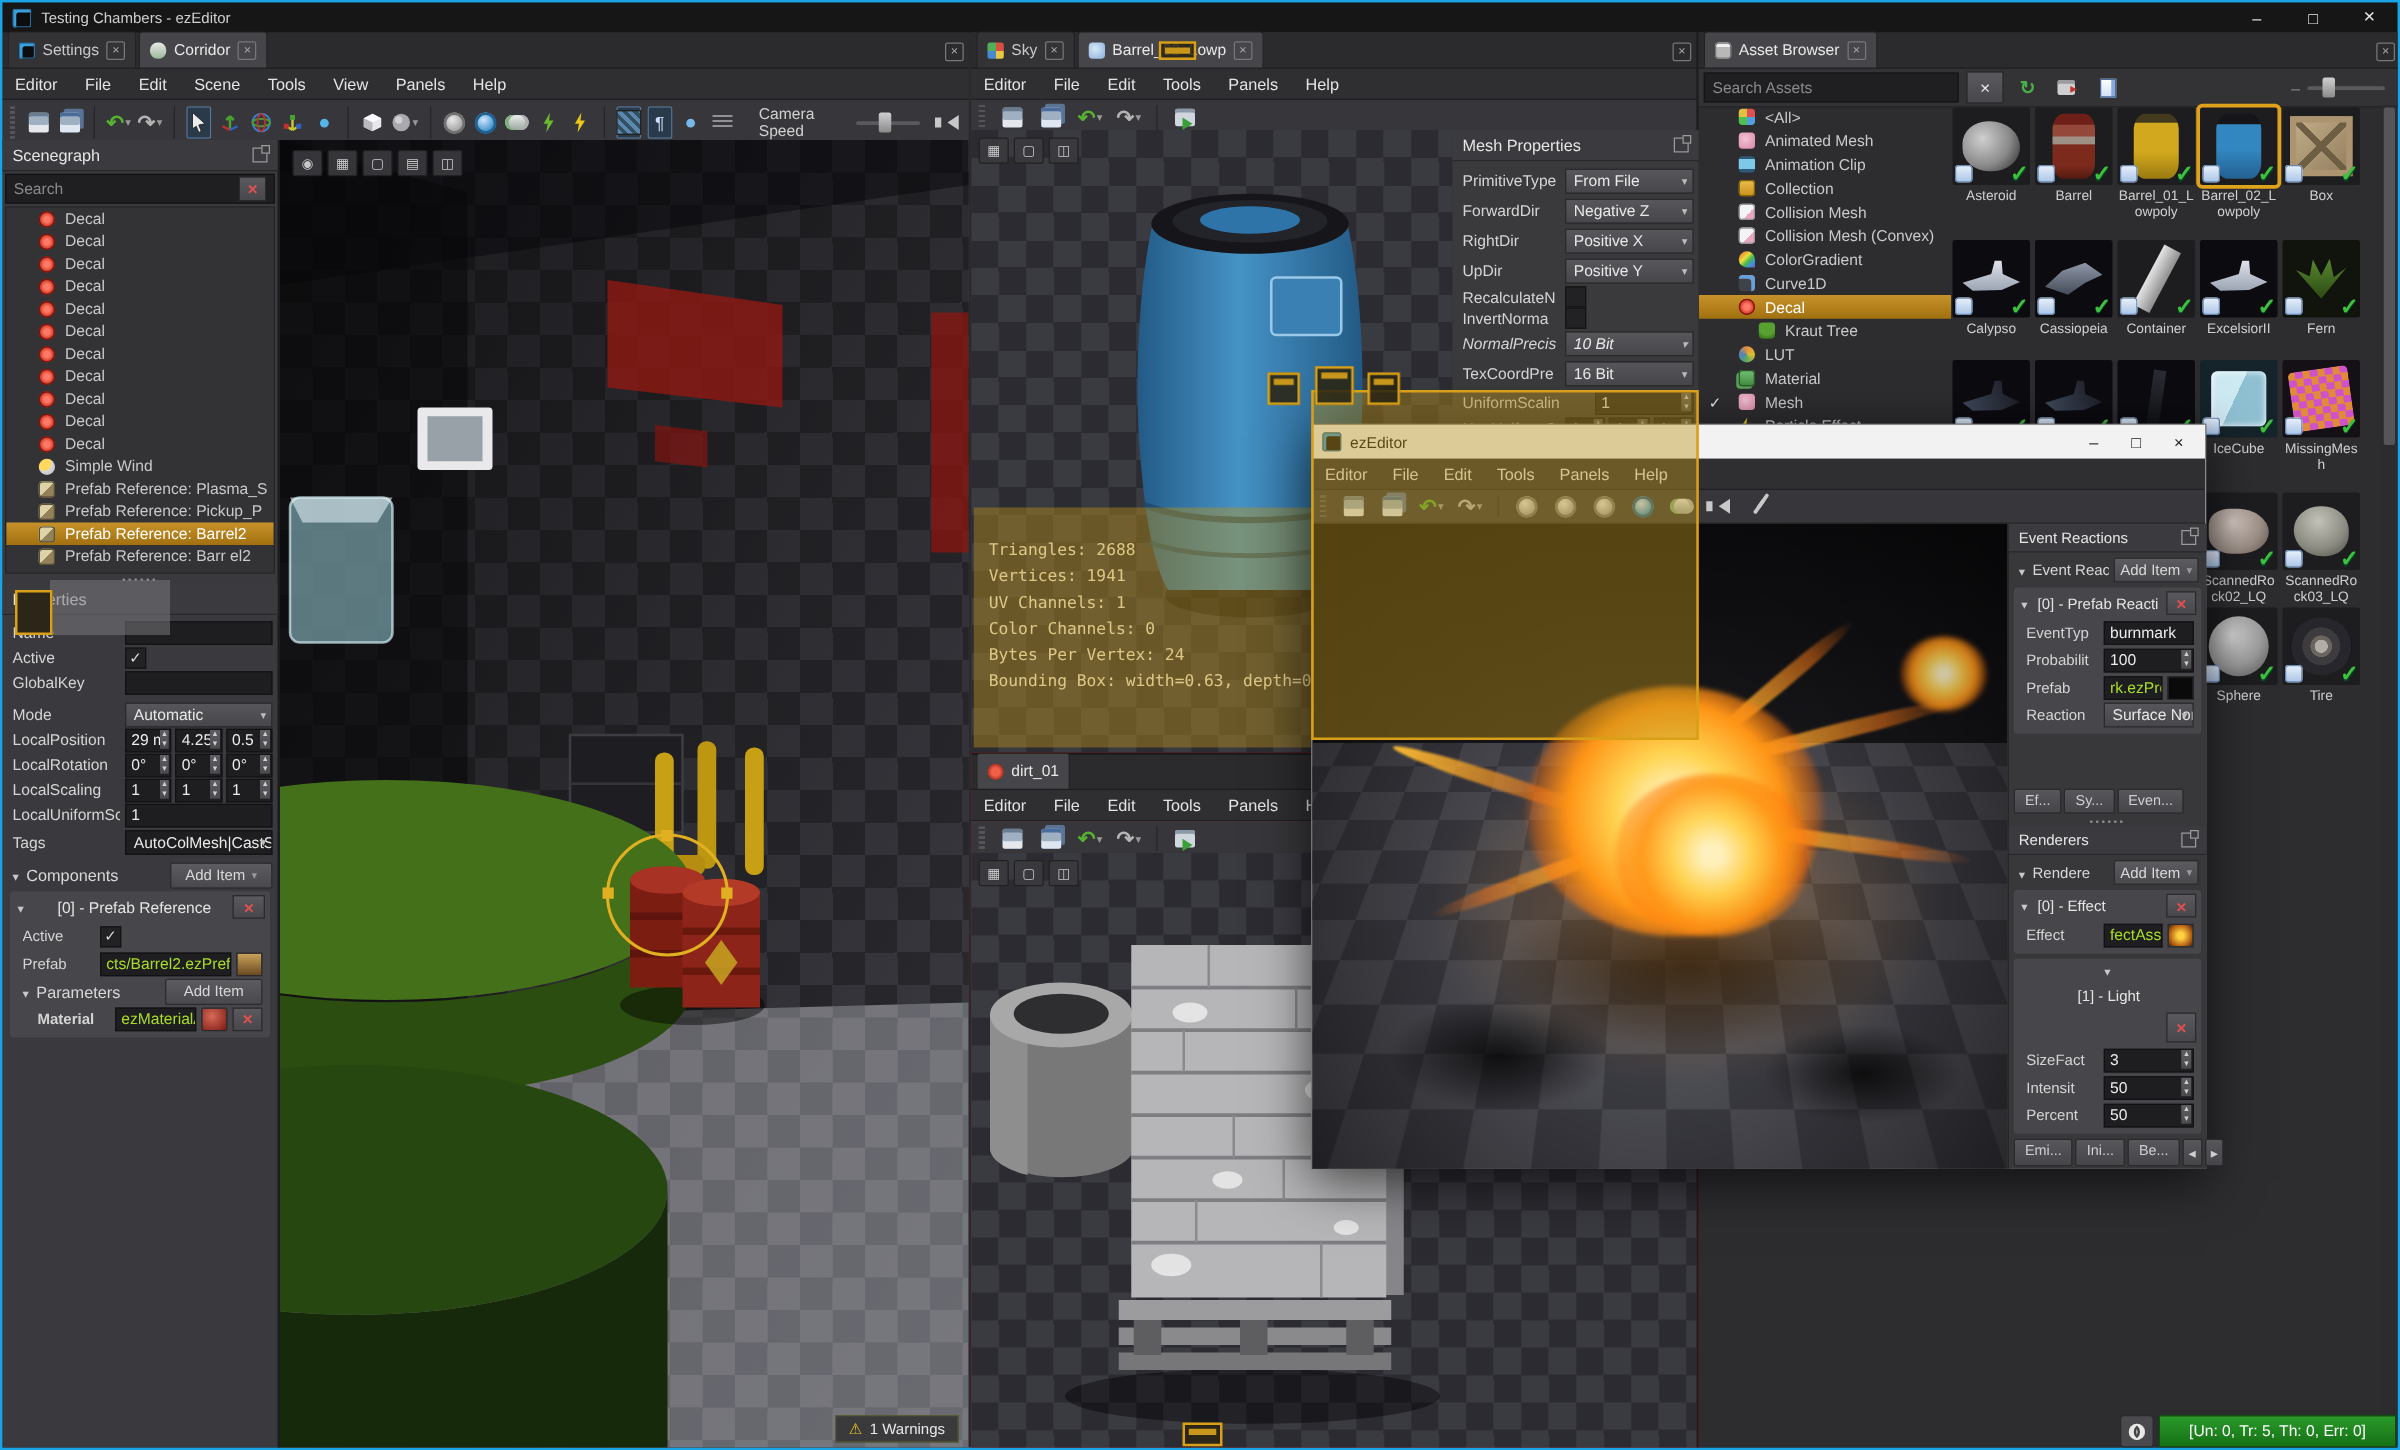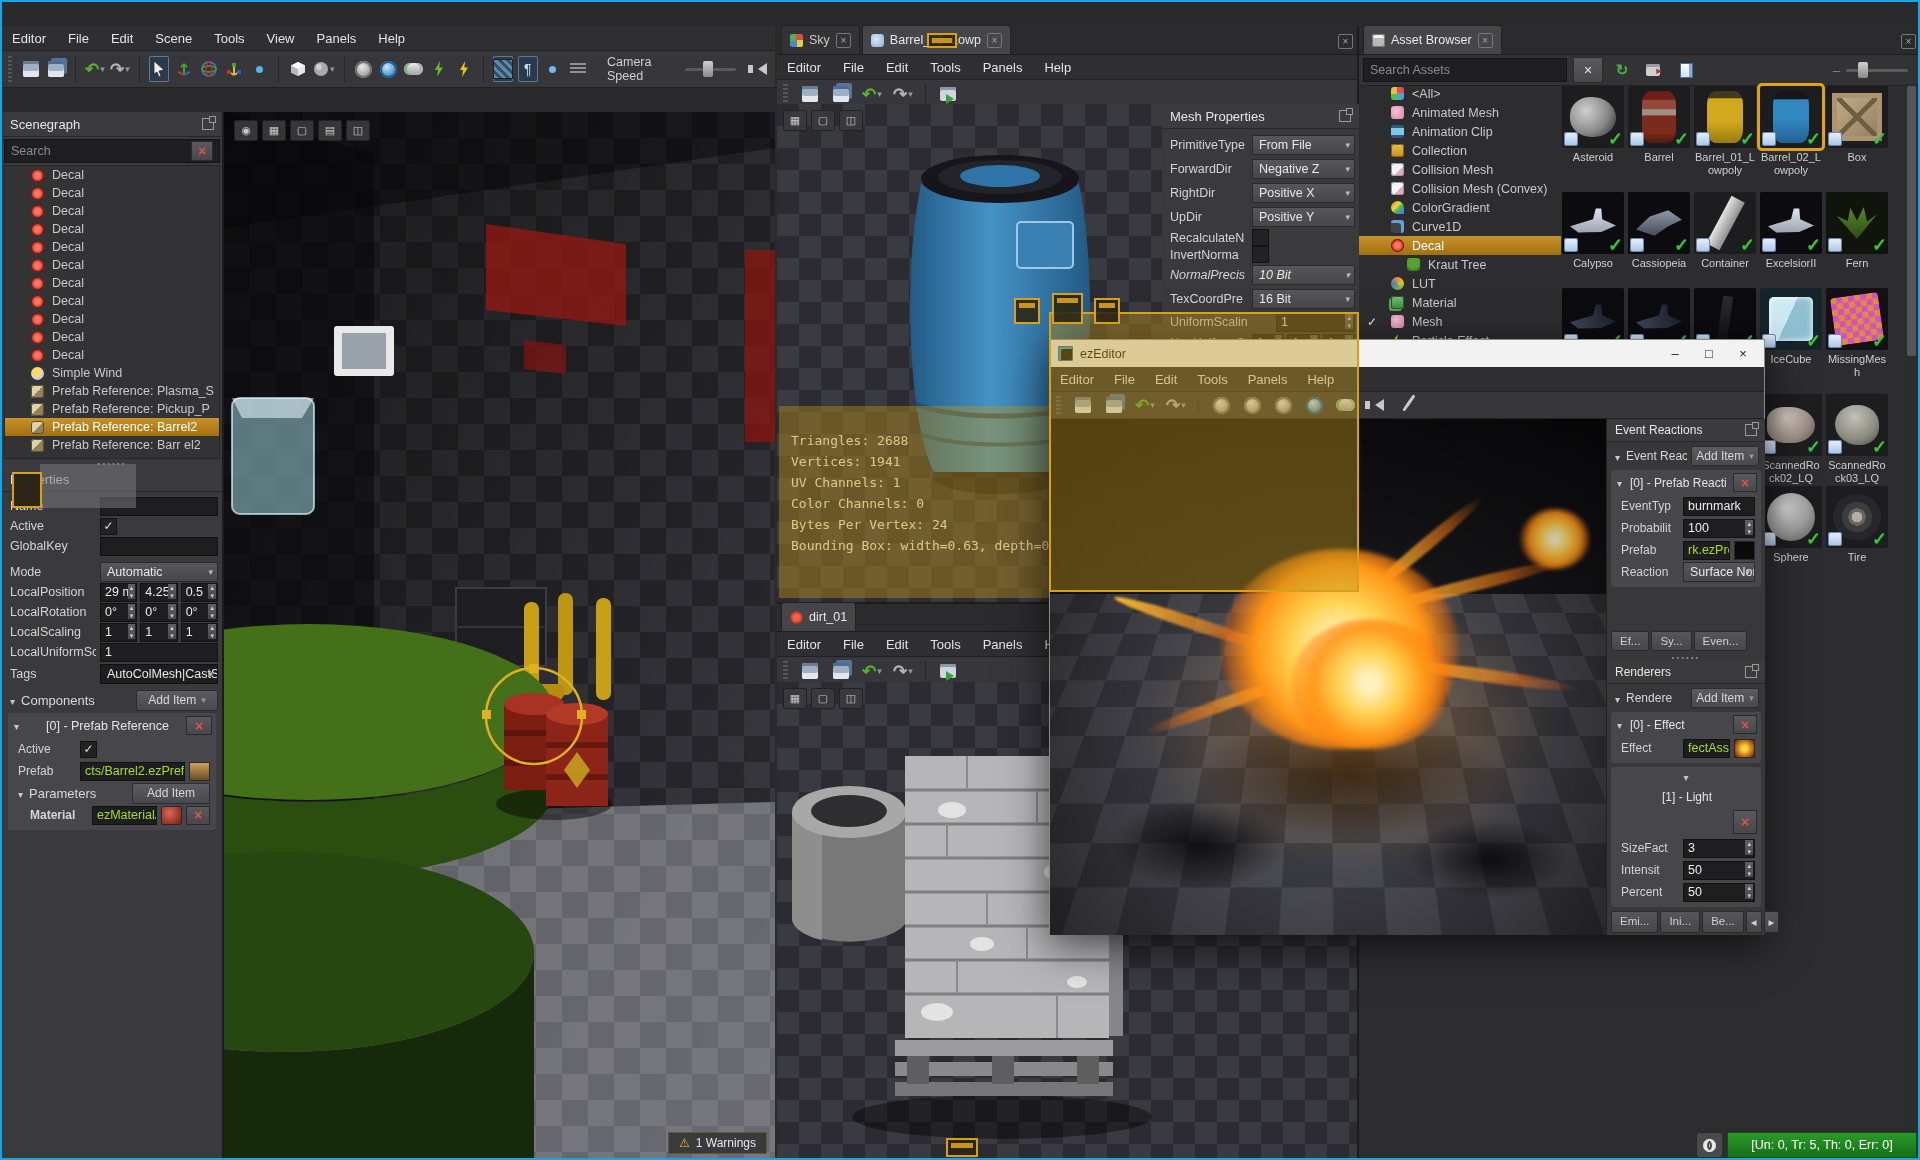--- a/index.html
+++ b/index.html
@@ -185,22 +185,48 @@
   .scorch{position:absolute;border-radius:50%;background:radial-gradient(ellipse,rgba(5,5,5,.8),transparent 70%);}
   .glow{position:absolute;border-radius:50%;background:radial-gradient(ellipse,rgba(255,150,30,.28),transparent 70%);}
   .firecore{position:absolute;border-radius:50%;filter:blur(2px);background:radial-gradient(circle,#fff4c8 8%,#ffd452 30%,#ff9416 55%,rgba(255,110,10,.4) 72%,transparent 78%);}
   .spike{position:absolute;height:13px;border-radius:50%;filter:blur(1px);background:linear-gradient(90deg,rgba(255,190,50,.95),rgba(255,120,20,.5) 70%,transparent);}
 </style>
 </head>
 <body>
 
 <div id="app">
 
+  <div class="ab titlebar">
+    <span class="appico"></span>
+    <span class="title">Testing Chambers - ezEditor</span>
+    <span class="wbtns">
+      <span class="wbtn wbtn-min"></span>
+      <span class="wbtn wbtn-max"></span>
+      <span class="wbtn wbtn-close"></span>
+    </span>
+  </div>
 
   <div class="ab" style="left:0;top:24px;width:773px;height:1134px;">
+    <div class="tabbar" style="height:26px;">
+      <span style="display:flex;gap:2px;">
+
+          <span class="tab" data-icon="ez">
+            <span class="ti"></span>
+            <span>Settings</span>
+            <span class="closebox"></span>
+          </span>
+
+          <span class="tab sel active" data-icon="gamepad">
+            <span class="ti"></span>
+            <span>Corridor</span>
+            <span class="closebox"></span>
+          </span>
+        </span>
+      <span class="closebox panelclose"></span>
+    </div>
     <div class="menubar">
       <span style="display:flex;gap:22px;">
 
       <span class="mitem">Editor</span>
           <span class="mitem">File</span>
           <span class="mitem">Edit</span>
           <span class="mitem">Scene</span>
           <span class="mitem">Tools</span>
           <span class="mitem">View</span>
           <span class="mitem">Panels</span>

